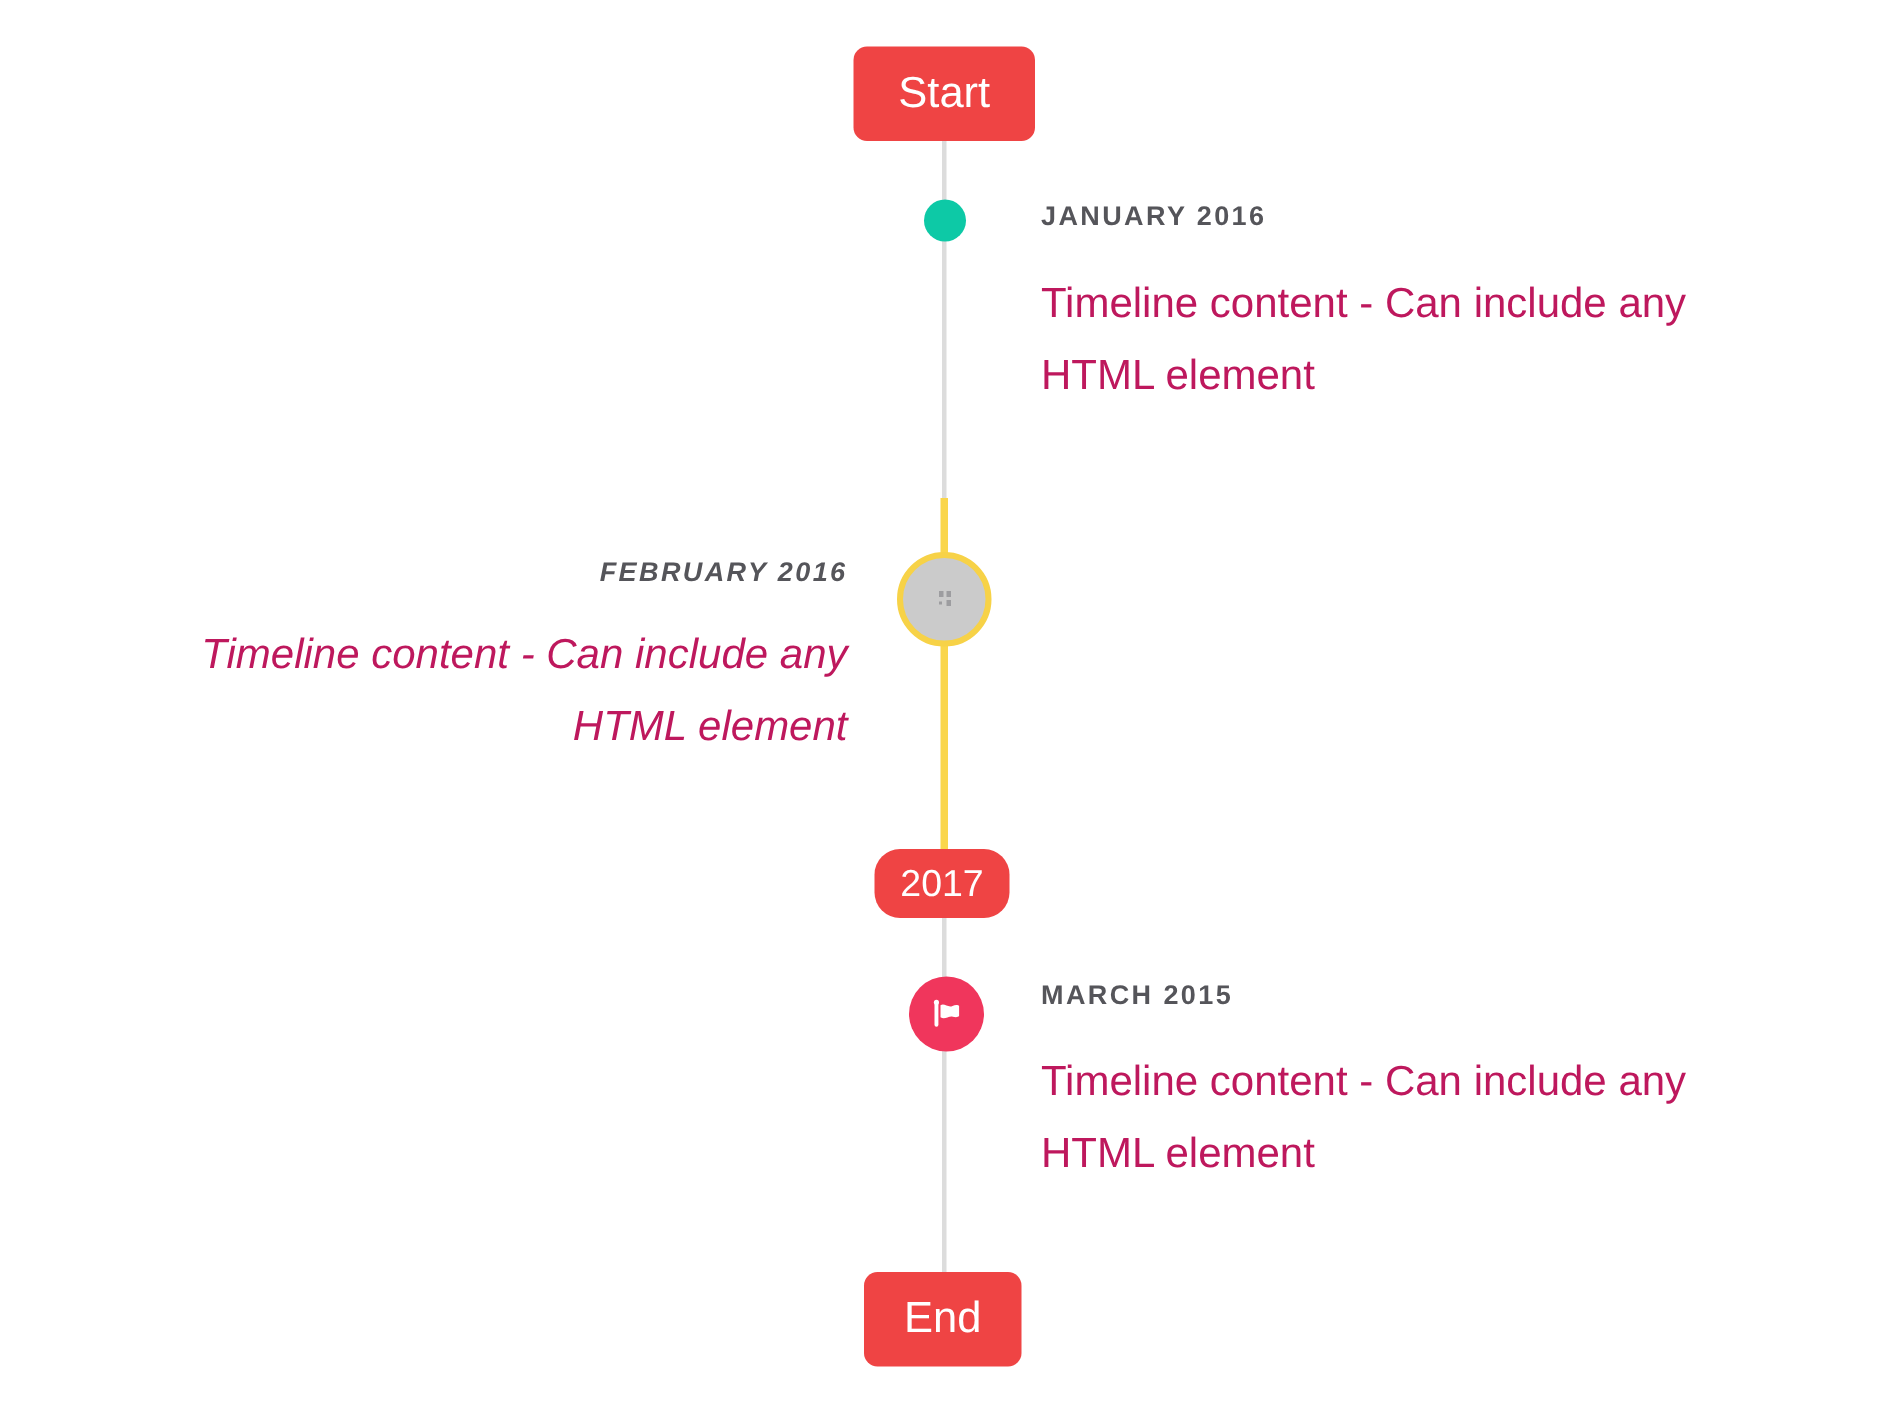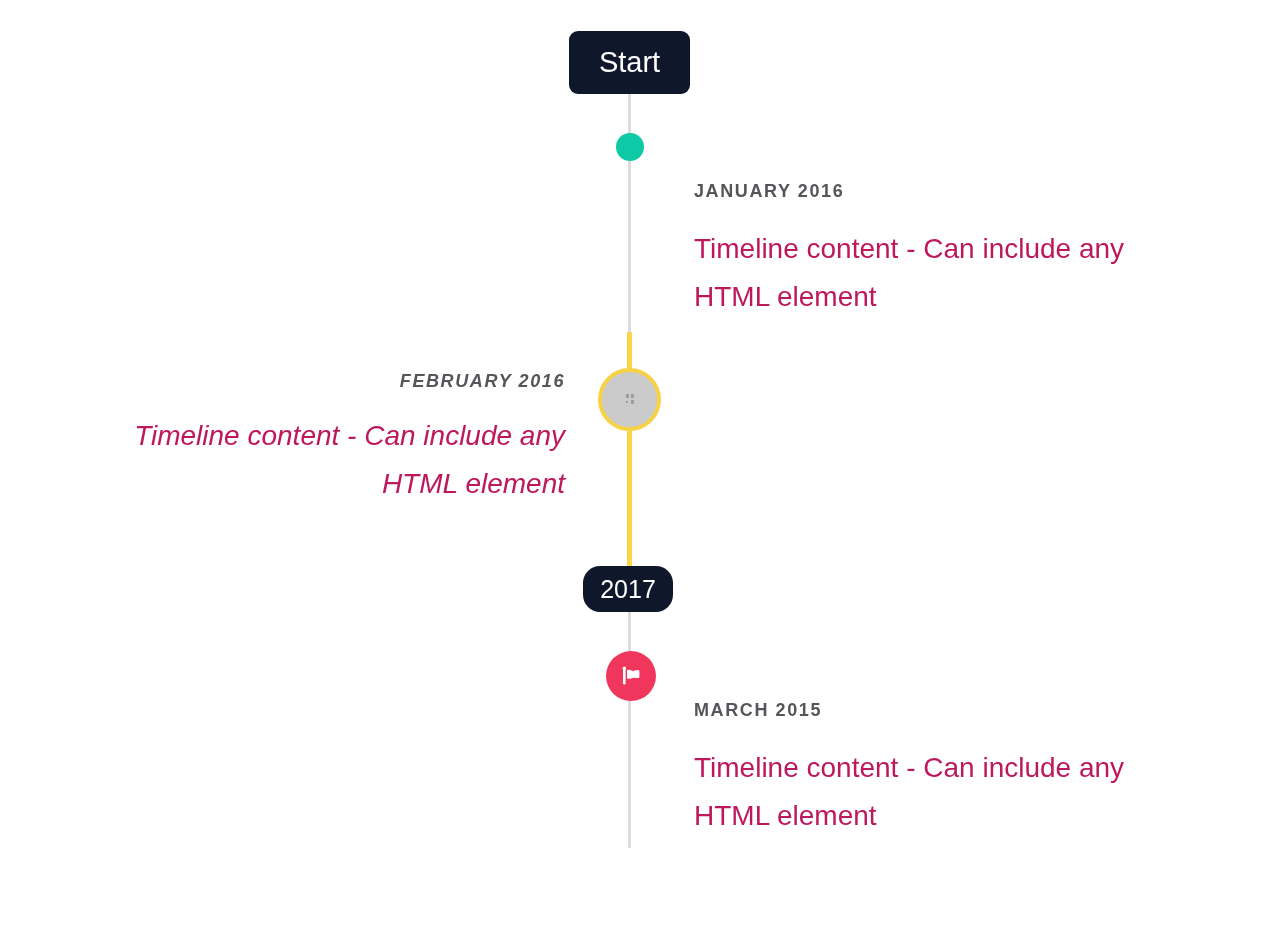--- a/index.html
+++ b/index.html
@@ -30,21 +30,21 @@
     left: 627px;
     top: 332px;
     width: 5px;
     height: 235px;
     background: #fad64b;
     z-index: 2;
   }
   
   .badge {
     position: absolute;
-    background: #0f172a;
+    background: #ef4444;
     color: #ffffff;
     display: flex;
     align-items: center;
     justify-content: center;
     z-index: 5;
     box-sizing: border-box;
   }
   .badge.start {
     left: 569px; top: 31px;
     width: 121px; height: 63px;
@@ -113,21 +113,20 @@
     margin-top: 24px;
     font-size: 28px;
     line-height: 48px;
     white-space: pre-line;
     color: #be185d;
   }
   .item.right {
     left: 694px;
     width: 540px;
     text-align: left;
-    margin-top: 47px;
   }
   .item.left {
     left: 35px;
     width: 530px;
     text-align: right;
     font-style: italic;
   }
   .item.jan { top: 134px; }
   .item.feb { top: 371px; }
   .item.feb .item-content { margin-top: 21px; }
@@ -183,14 +182,15 @@
                  Z" fill="#ffffff"></path>
       </svg>
     </span>
   </div>
   <div class="item right mar">
     <div class="item-title">MARCH 2015</div>
     <div class="item-content">Timeline content - Can include any
 HTML element</div>
   </div>
 
+  <div class="badge end">End</div>
 
 </div>
 
 </body></html>

